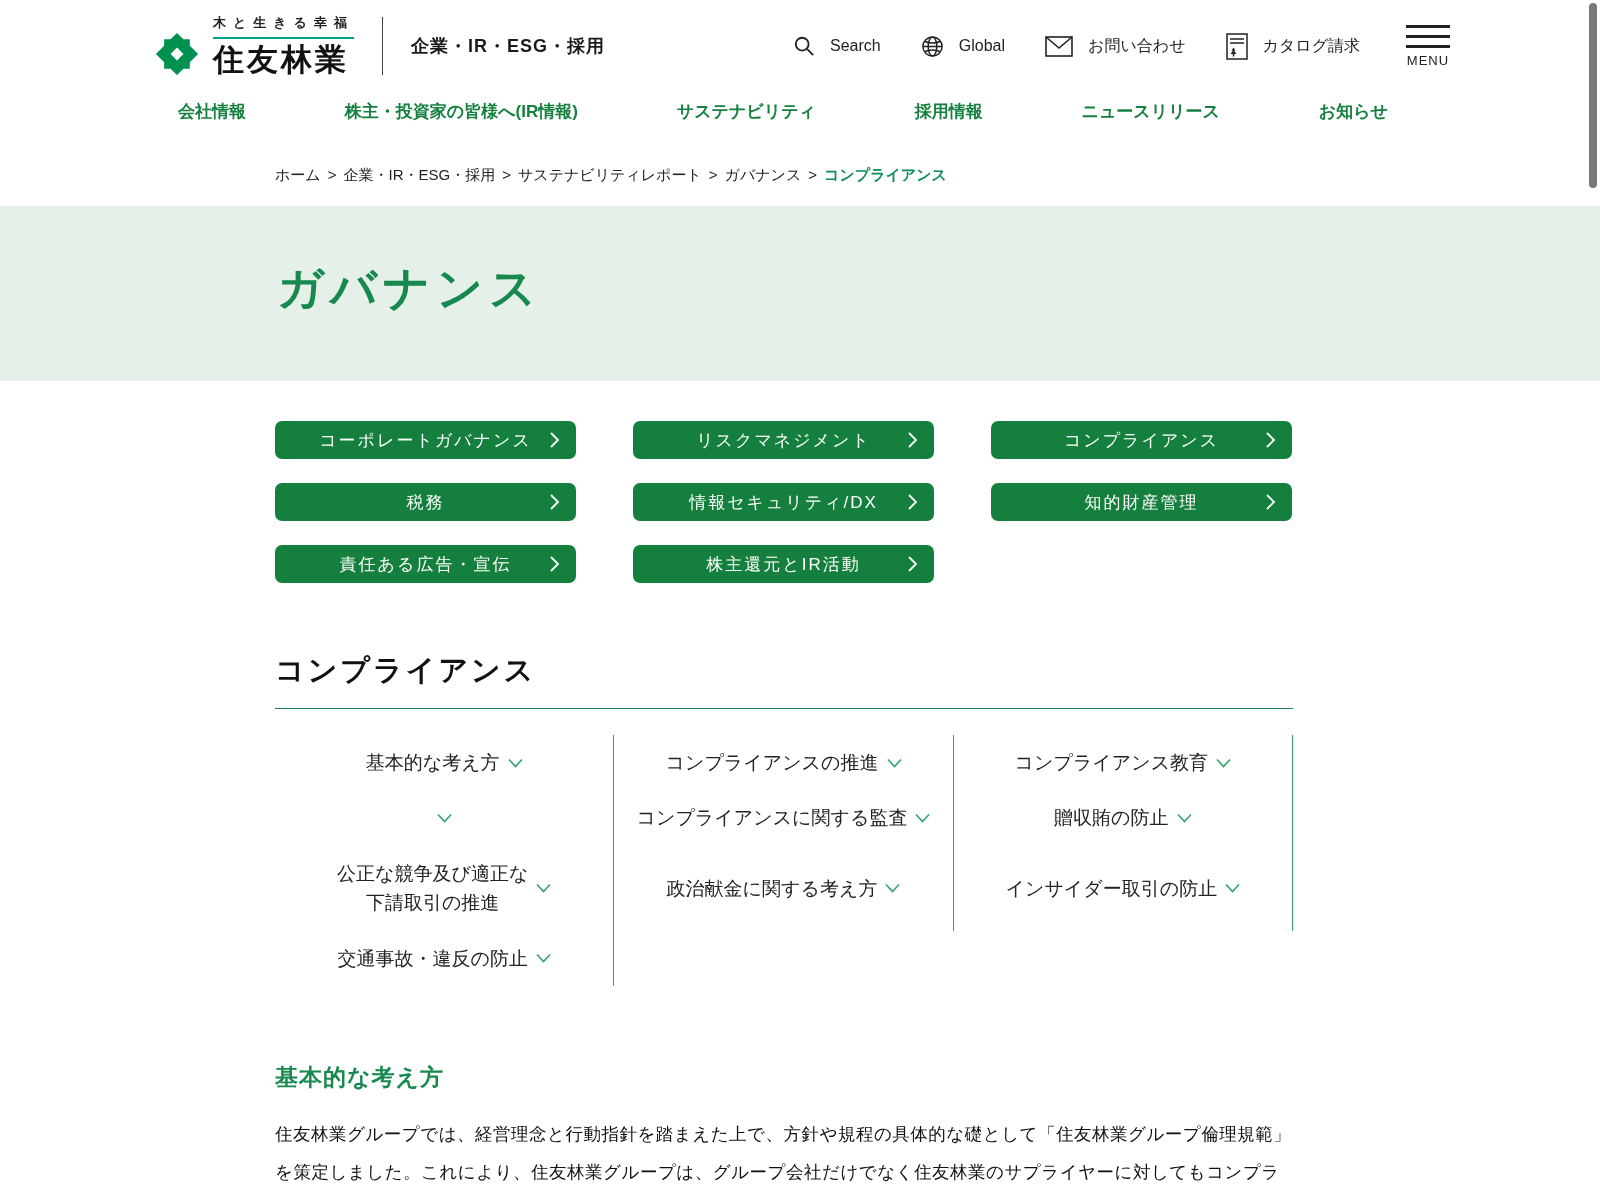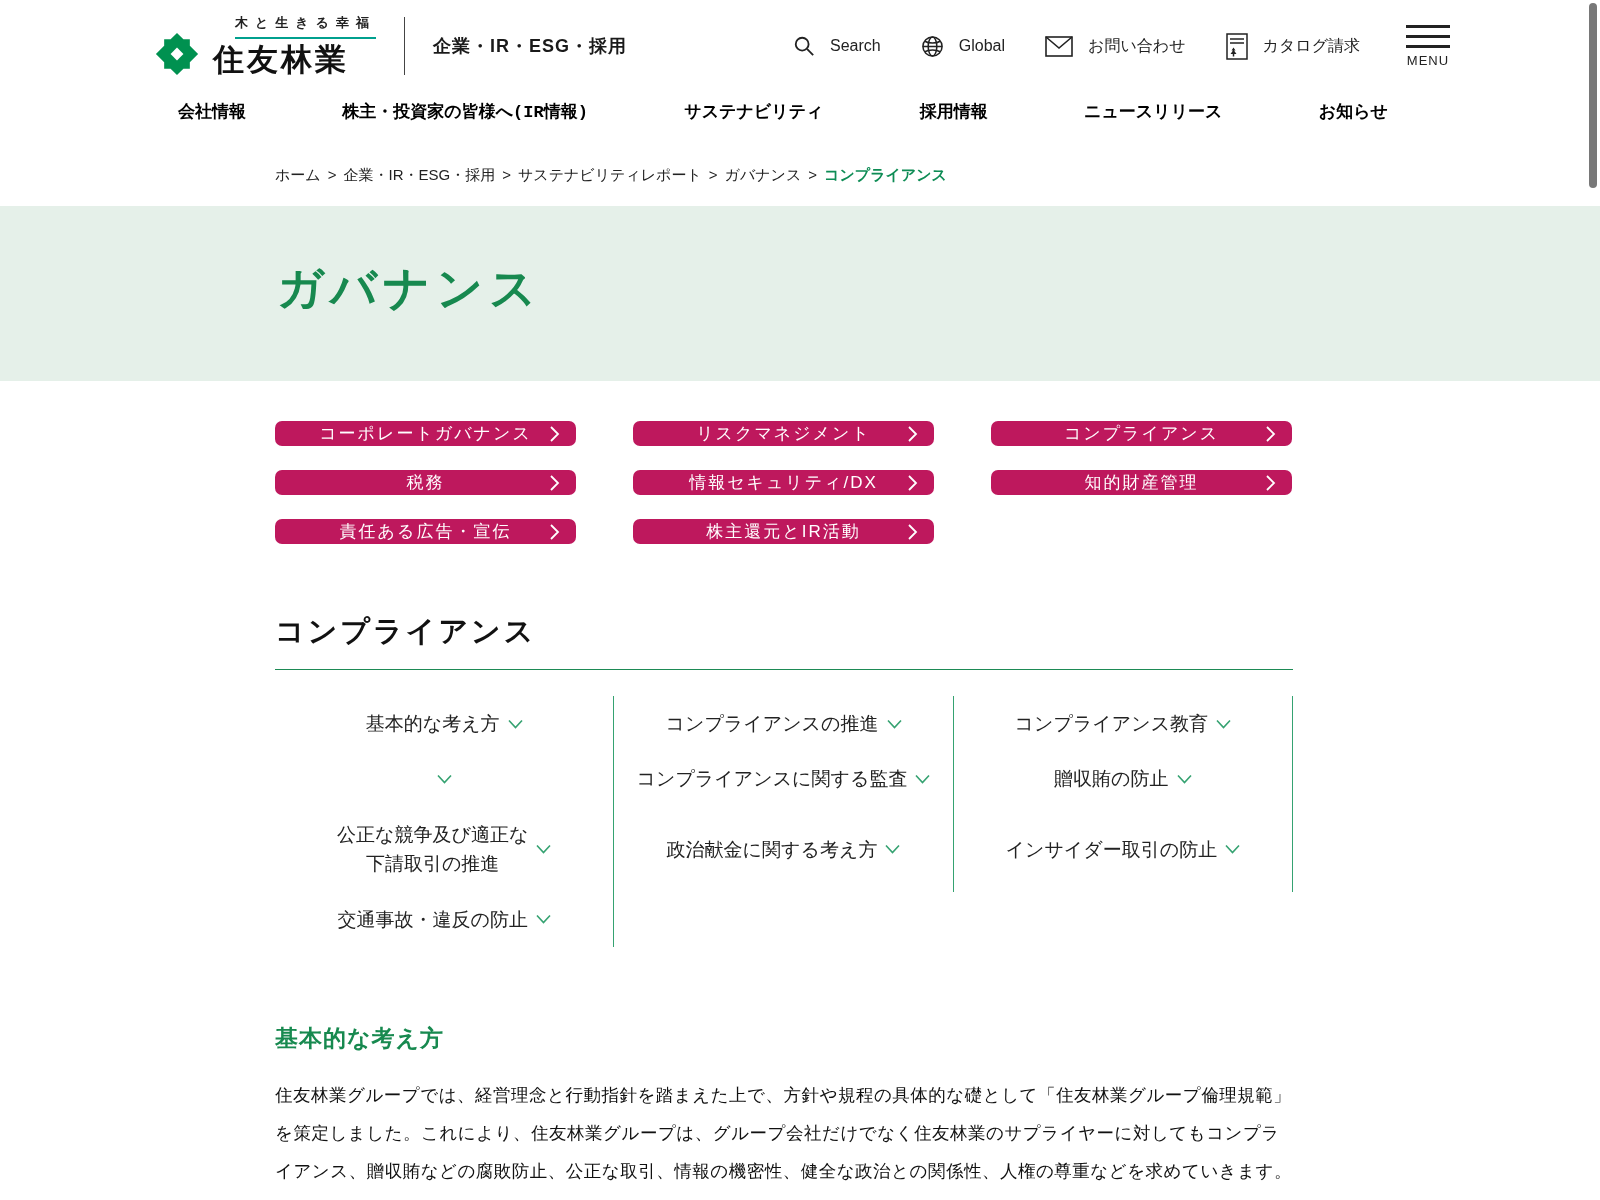--- a/index.html
+++ b/index.html
@@ -7,49 +7,49 @@
   body {
     font-family:"Liberation Sans","DejaVu Sans",sans-serif;
     background:#ffffff; color:#1a1a1a; position:relative; overflow:hidden;
   }
   
   .header-top{ height:92px; display:flex; align-items:center; padding:0 150px 0 155px; }
   .brand{ display:flex; align-items:flex-end; gap:14px; }
   .logo-mark{ width:44px; height:44px; flex:0 0 auto; margin-bottom:2px; }
   .logo-text{ display:flex; flex-direction:column; }
   .logo-tagline{ font-size:13px; letter-spacing:7px; font-weight:bold; color:#222;
-    border-bottom:2px solid #00a08e; padding-bottom:5px; margin-bottom:4px; white-space:nowrap;margin-left:22px;}
+    border-bottom:2px solid #00a08e; padding-bottom:5px; margin-bottom:4px; white-space:nowrap;}
   .logo-name{ font-size:31px; font-weight:bold; letter-spacing:3px; color:#111; line-height:1.1; white-space:nowrap;}
   .brand-divider{ width:1px; height:58px; background:#444; margin:0 28px; align-self:center;}
   .site-label{ font-size:18px; font-weight:bold; letter-spacing:1px; align-self:center; }
   .utilities{ margin-left:auto; display:flex; align-items:center; gap:40px; }
   .util{ display:flex; align-items:center; gap:15px; font-size:16px; color:#222; cursor:pointer; white-space:nowrap;}
   .util svg{ display:block; }
   .menu-btn{ display:flex; flex-direction:column; align-items:center; gap:0; margin-left:6px; cursor:pointer;text-align:right;}
   .menu-bars{ width:44px; display:flex; flex-direction:column; gap:7px; }
   .menu-bars i{ display:block; height:3px; background:#222; }
   .menu-label{ font-size:13px; letter-spacing:1px; margin-top:5px; color:#222;}
   
   .main-nav{ height:50px; display:flex; justify-content:space-between; align-items:flex-start;
     padding:8px 212px 0 178px; }
-  .nav-item{ font-size:17px; font-weight:bold; color:#000000; cursor:pointer; white-space:nowrap;font-family:Liberation Mono, monospace; }
+  .nav-item{ font-size:17px; font-weight:bold; color:#15803d; cursor:pointer; white-space:nowrap; }
   
   .breadcrumb{ padding:24px 0 4px 275px; height:64px; display:flex; align-items:flex-start; gap:7px;
     font-size:15px; color:#222; }
   .bc-item{ cursor:pointer; }
   .bc-sep{ color:#222; }
   .bc-current{ color:#0e8c55; font-weight:bold; }
   
   .hero{ height:175px; background:#e5f0e9; padding:52px 0 0 277px; }
   .hero-title{ font-family:"DejaVu Serif","Liberation Serif",serif; font-size:46px; font-weight:bold;
     color:#17894f; letter-spacing:6px; }
   
   .content{ width:1018px; margin:0 0 0 275px; }
   .btn-grid{ margin-top:40px; display:grid; grid-template-columns:repeat(3,301px); column-gap:57px; row-gap:24px; }
-  .g-btn{ position:relative; height:25px; background:#be185d; border:none; border-radius:7px;
+  .g-btn{ position:relative; height:38px; background:#15803d; border:none; border-radius:7px;
     color:#fff; font-size:17px; letter-spacing:2px; display:flex; align-items:center; justify-content:center;
     cursor:pointer; font-family:inherit; }
   .g-btn .chev{ position:absolute; right:16px; top:50%; transform:translateY(-50%); }
   
   .section-title{ margin-top:68px; font-size:29px; font-weight:bold; letter-spacing:3px; color:#111;
     padding-bottom:17px; border-bottom:1px solid #1d8a55; }
   .anchor-grid{ margin-top:26px; display:grid; grid-template-columns:repeat(3,1fr); }
   .anchor-cell{ display:flex; align-items:center; justify-content:center; gap:8px;
     padding:13px 6px; font-size:19px; color:#222; border-right:1px solid #35a271; cursor:pointer;
     text-align:center; line-height:1.55; white-space:pre-line; }

